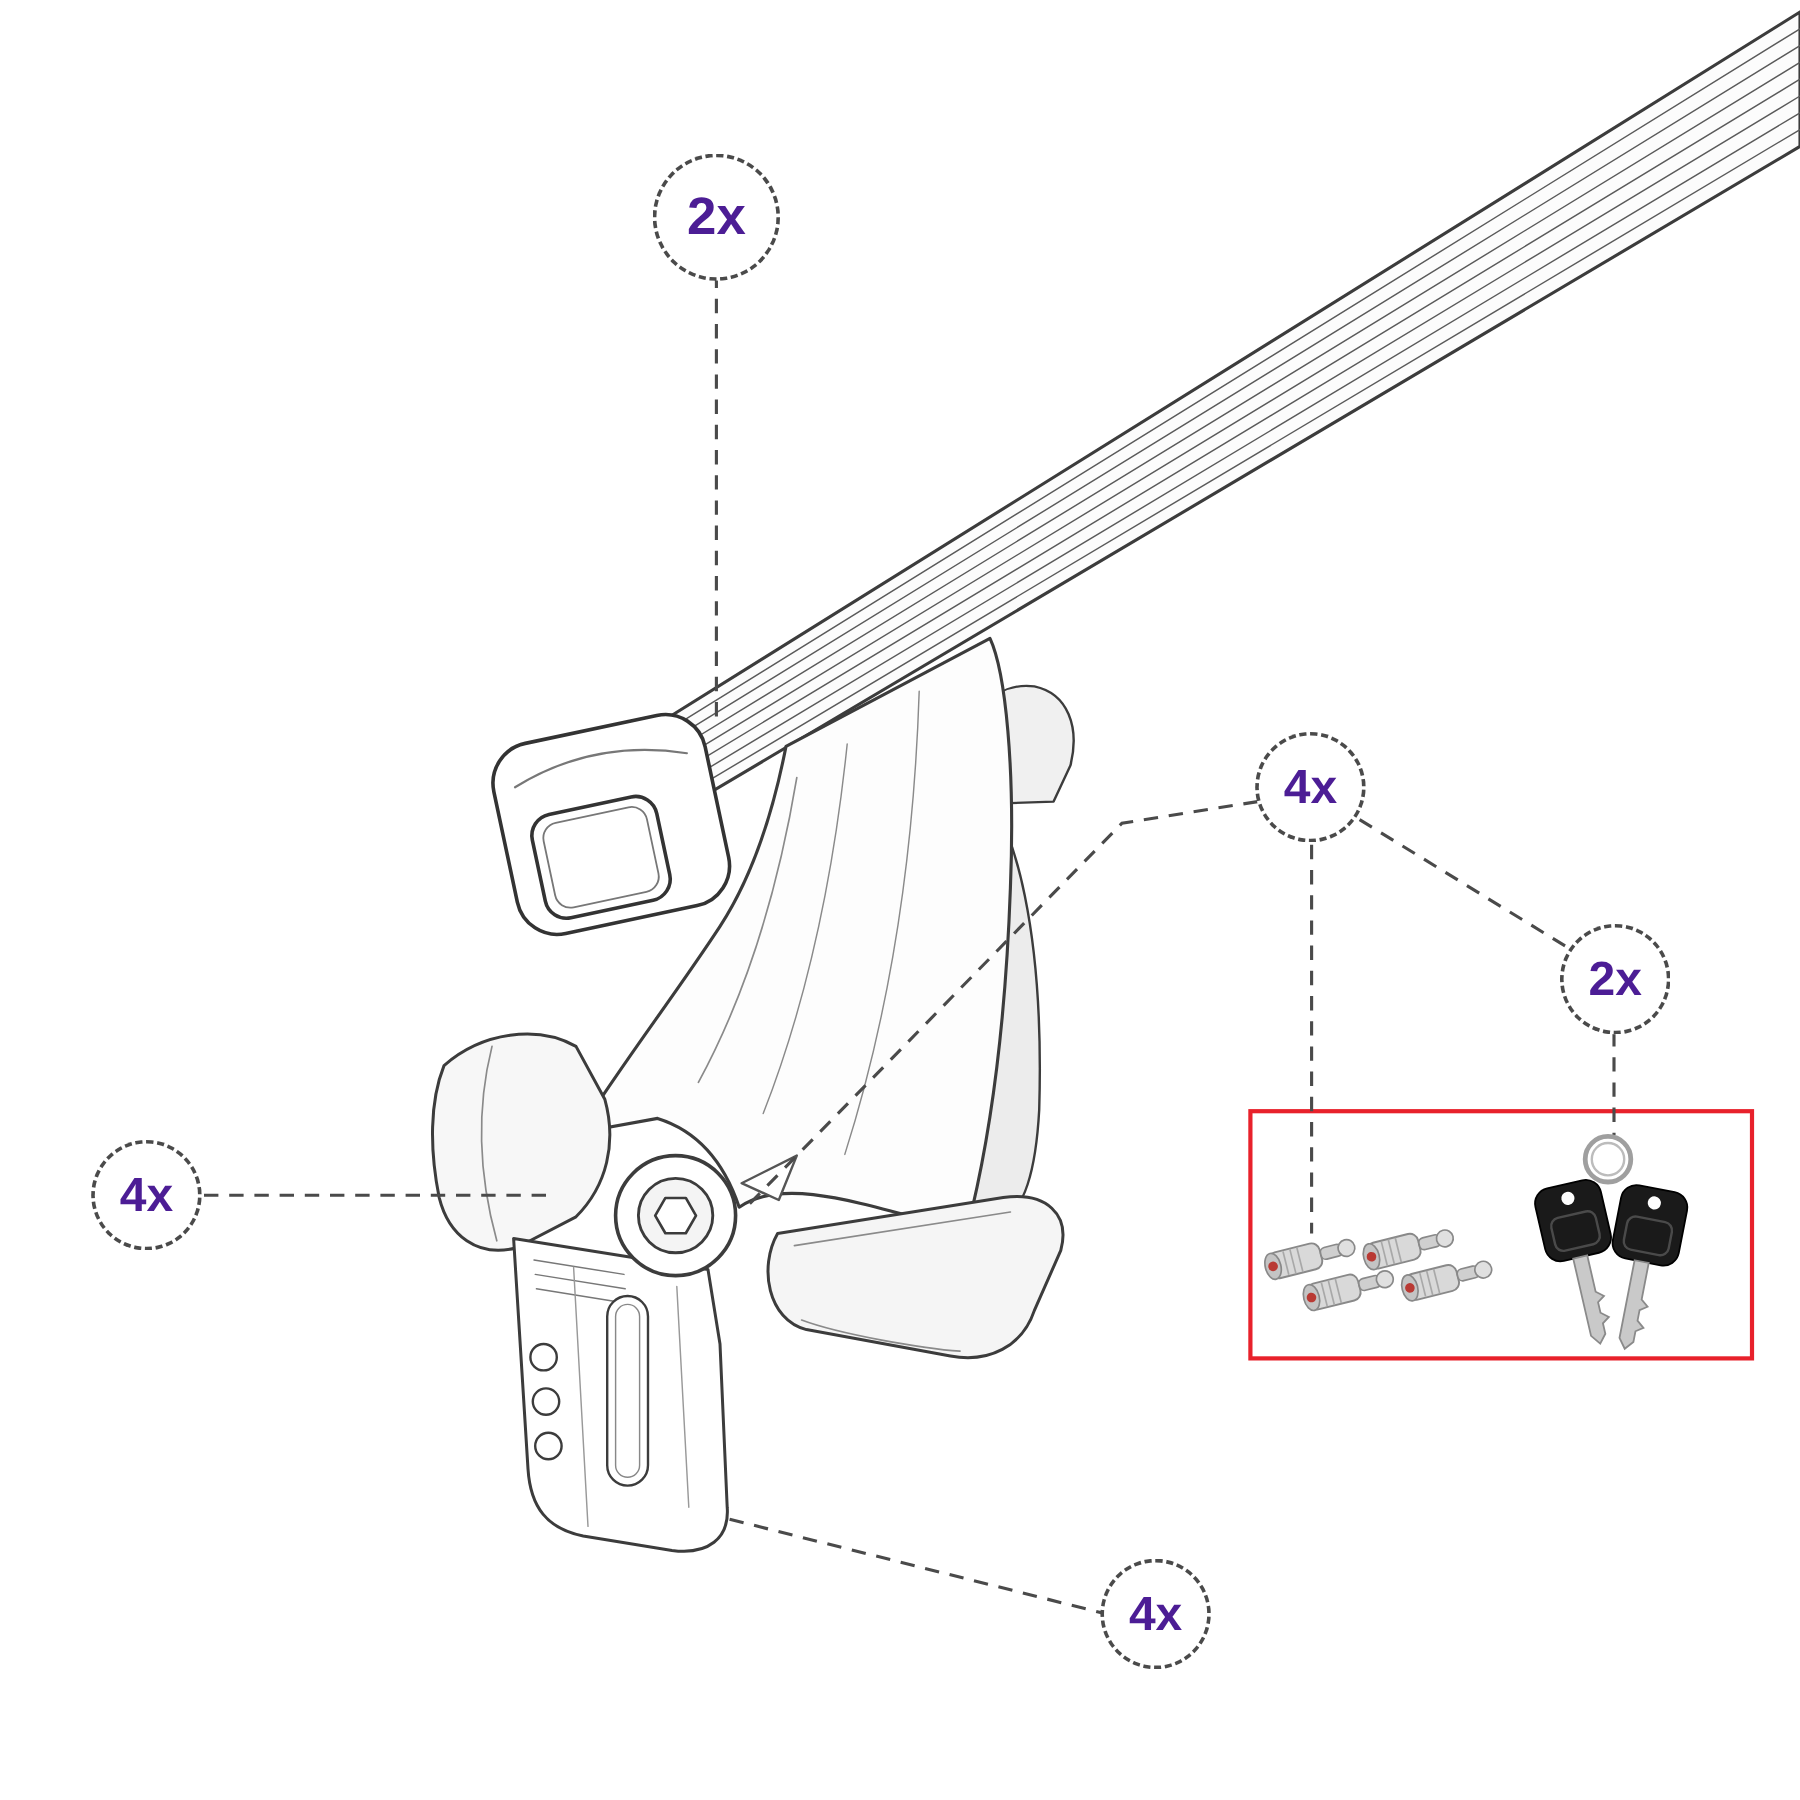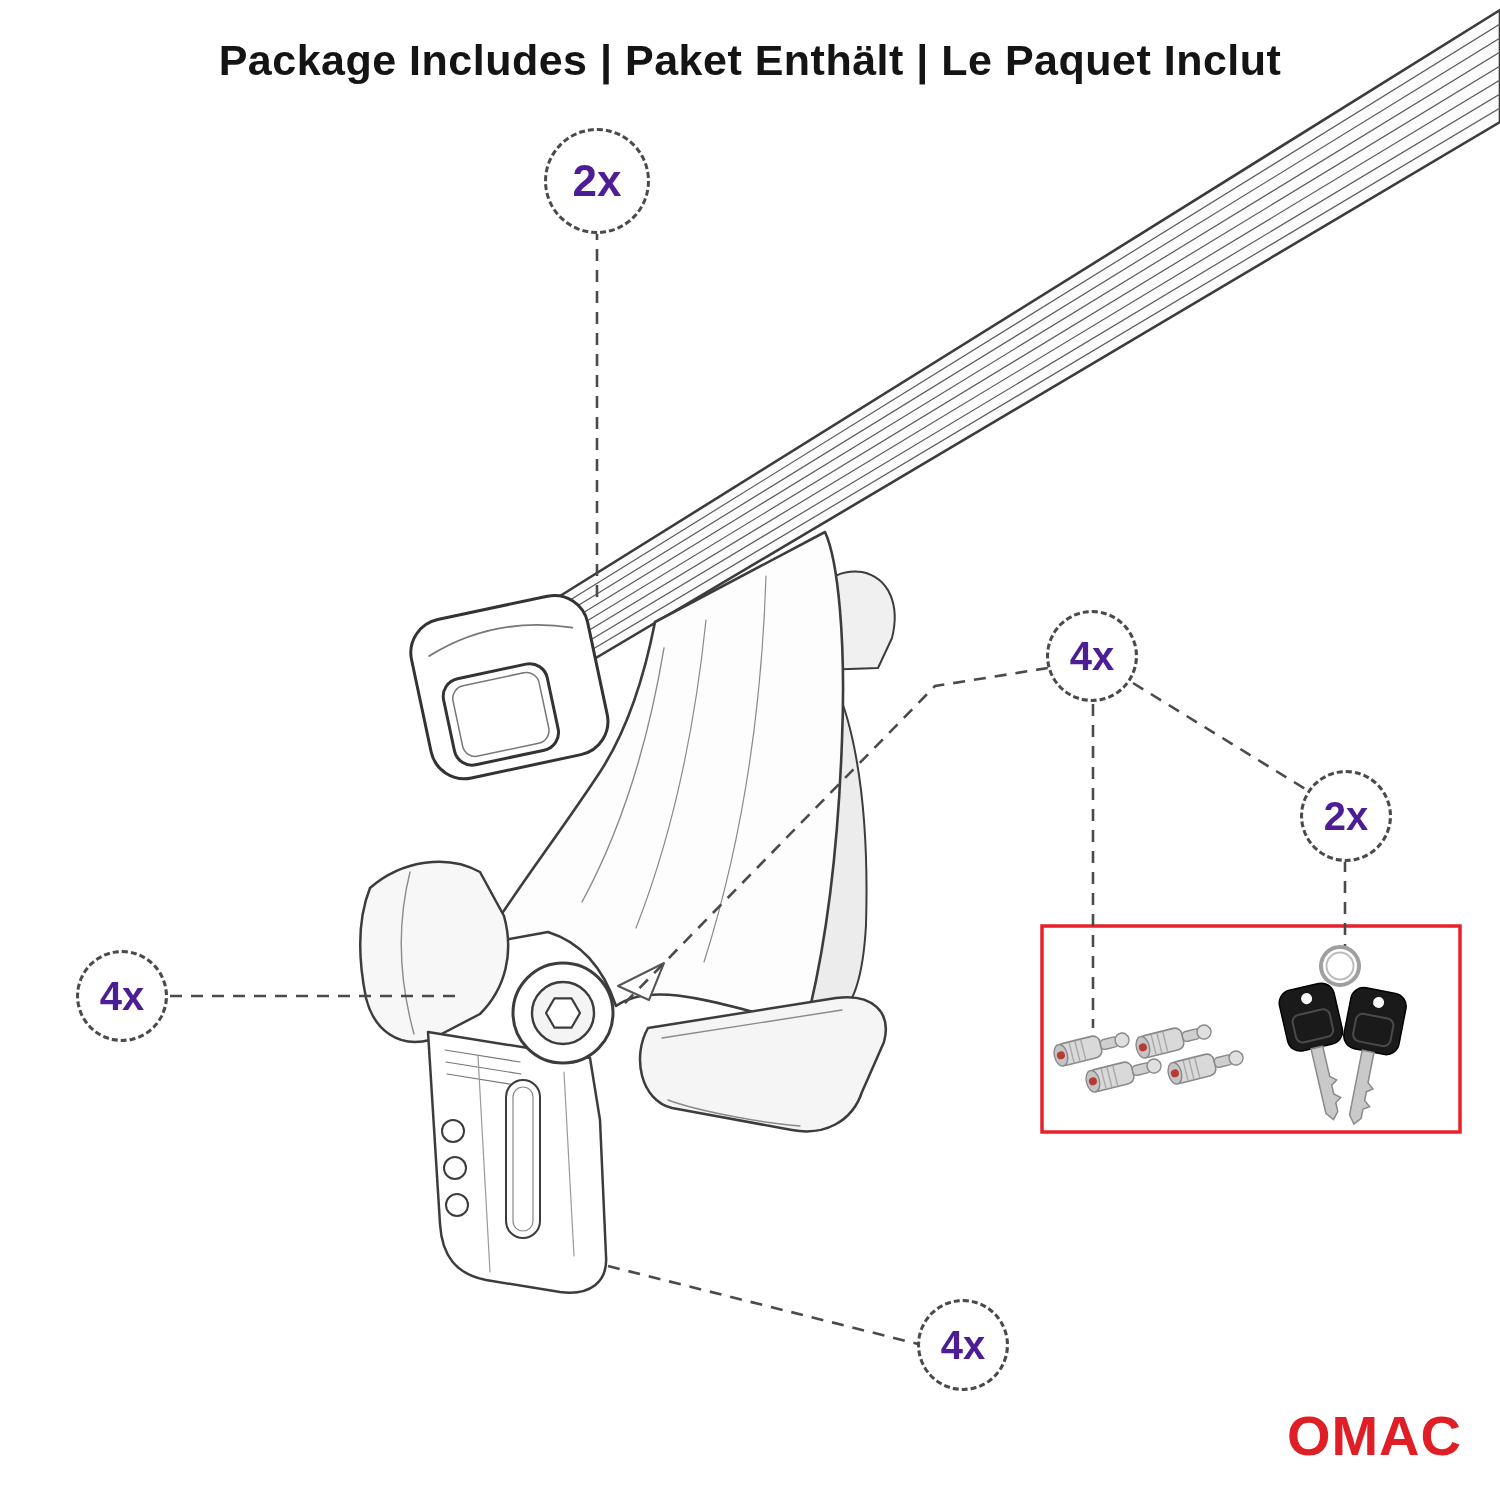--- a/index.html
+++ b/index.html
@@ -57,21 +57,20 @@
     font-weight: 800;
     letter-spacing: 1px;
     color: #e01e25;
   }
 </style>
 </head>
 <body>
 
 <div class="canvas">
 
-  <div class="title">Package Includes | Paket Enthält | Le Paquet Inclut</div>
 
   <svg class="diagram-svg" viewBox="0 0 1500 1500" xmlns="http://www.w3.org/2000/svg">
     <defs>
       <g id="pin">
         <rect x="0" y="-11" width="44" height="22" rx="7" fill="#d9d9d9" stroke="#898989" stroke-width="1.6"></rect>
         <ellipse cx="3" cy="0" rx="6.5" ry="11" fill="#c4c4c4" stroke="#898989" stroke-width="1.4"></ellipse>
         <circle cx="3" cy="0" r="4" fill="#b93a34"></circle>
         <line x1="14" y1="-10" x2="14" y2="10" stroke="#a8a8a8" stroke-width="1.4"></line>
         <line x1="20" y1="-10.5" x2="20" y2="10.5" stroke="#a8a8a8" stroke-width="1.4"></line>
         <line x1="26" y1="-10.5" x2="26" y2="10.5" stroke="#a8a8a8" stroke-width="1.4"></line>
@@ -183,15 +182,14 @@
       <use href="#key" transform="translate(1374,1026) rotate(11)"></use>
     </g>
   </svg>
 
   <div class="callout callout-lg callout-crossbar">2x</div>
   <div class="callout callout-foot">4x</div>
   <div class="callout callout-lockpin">4x</div>
   <div class="callout callout-keys">2x</div>
   <div class="callout callout-clamp">4x</div>
 
-  <div class="logo">OMAC</div>
 
 </div>
 
 </body></html>

